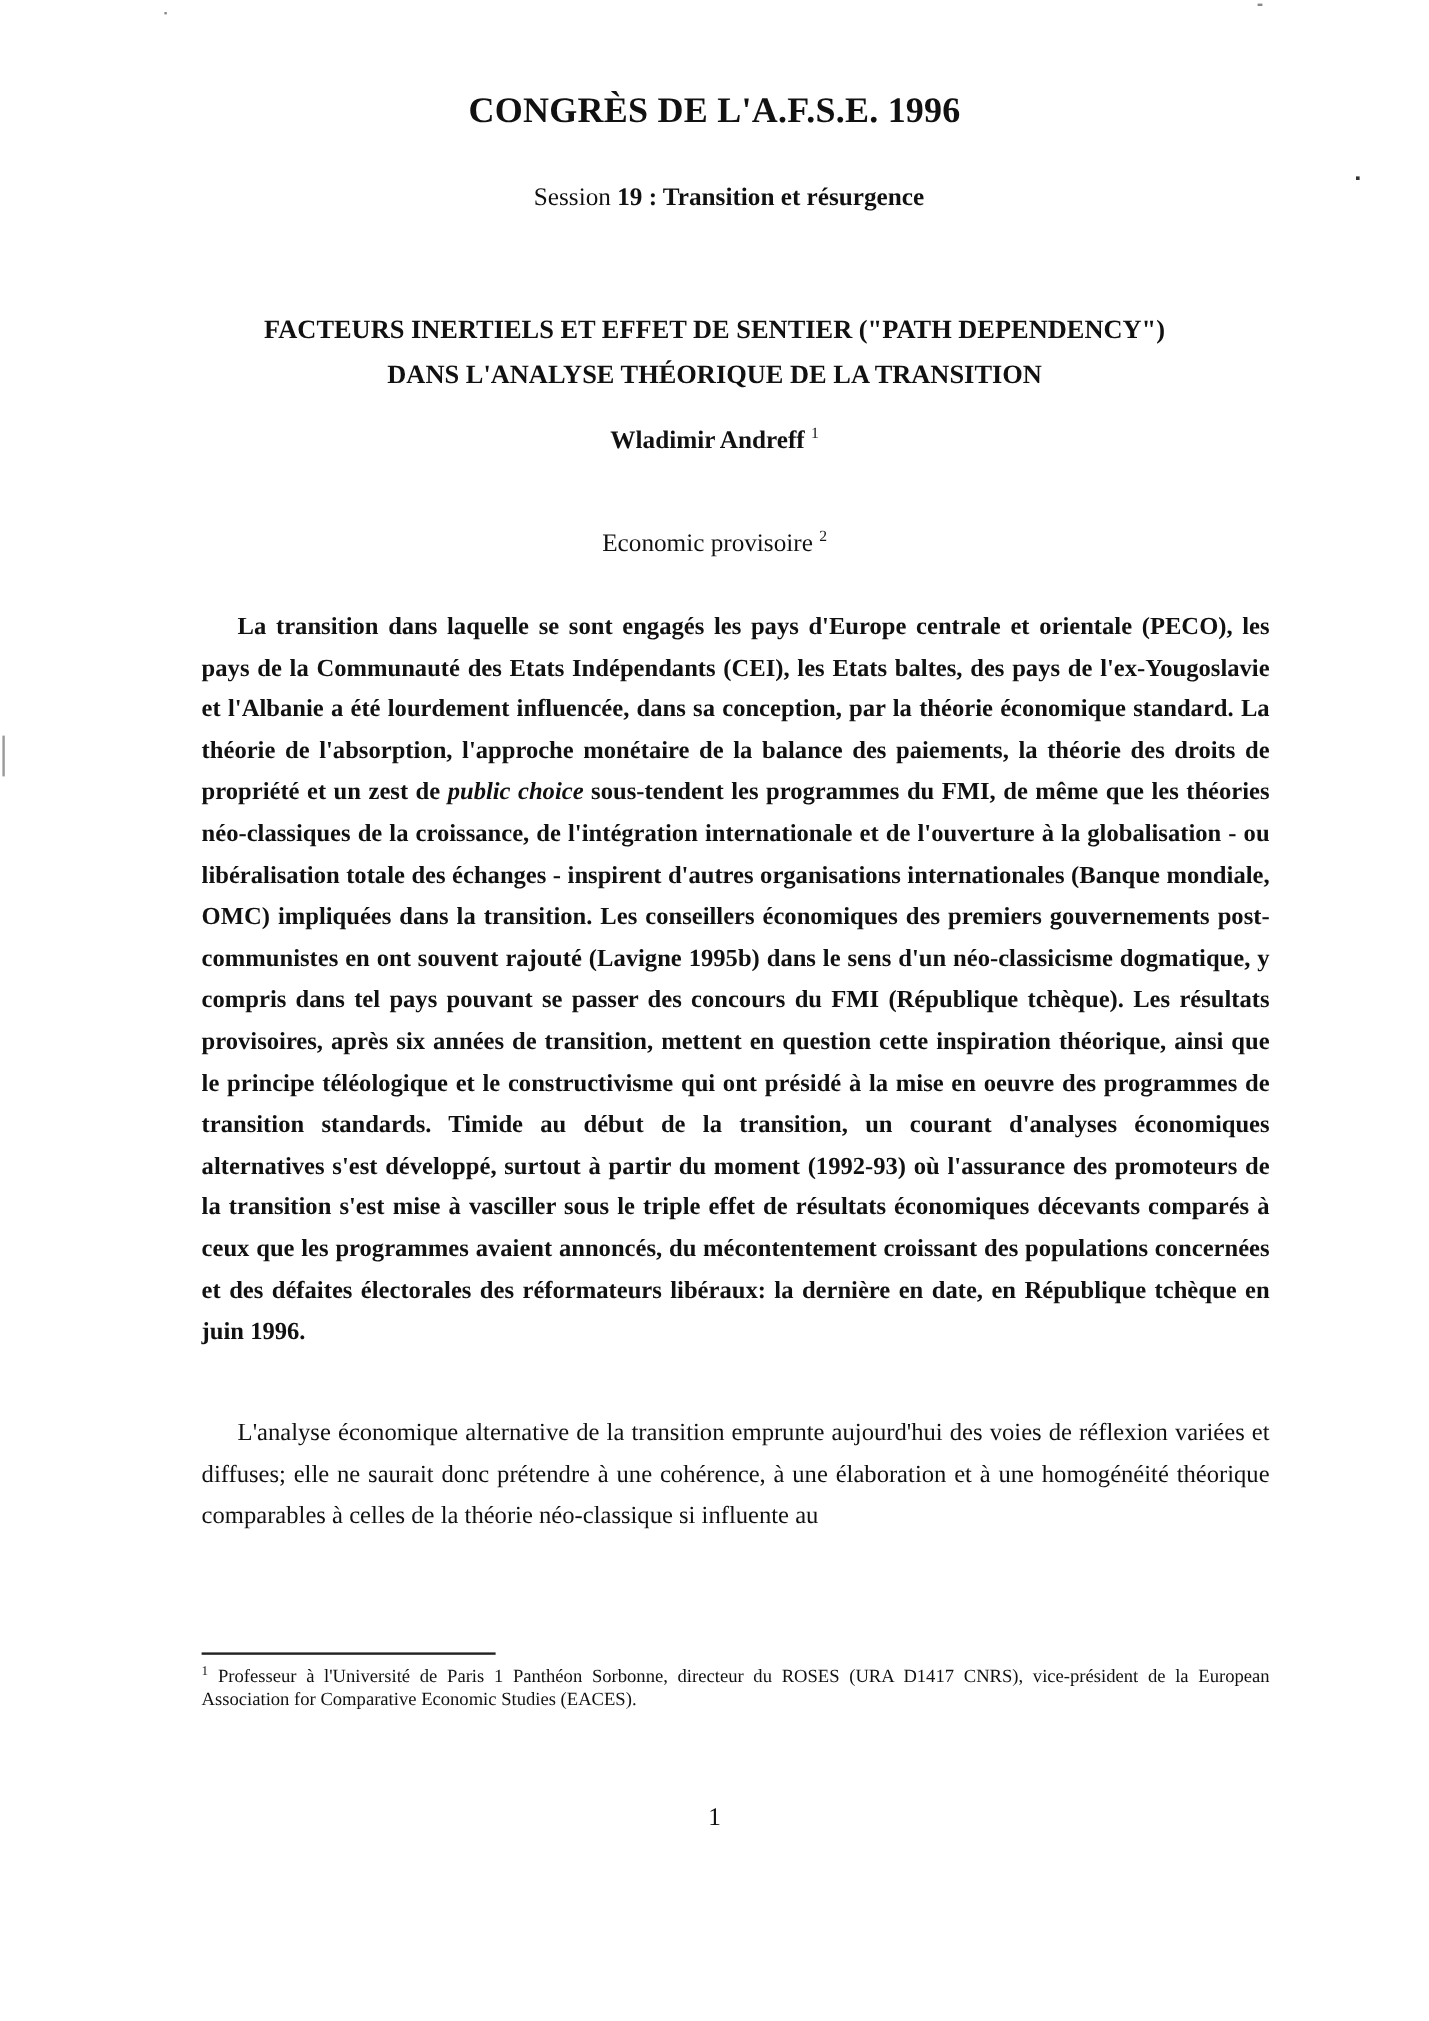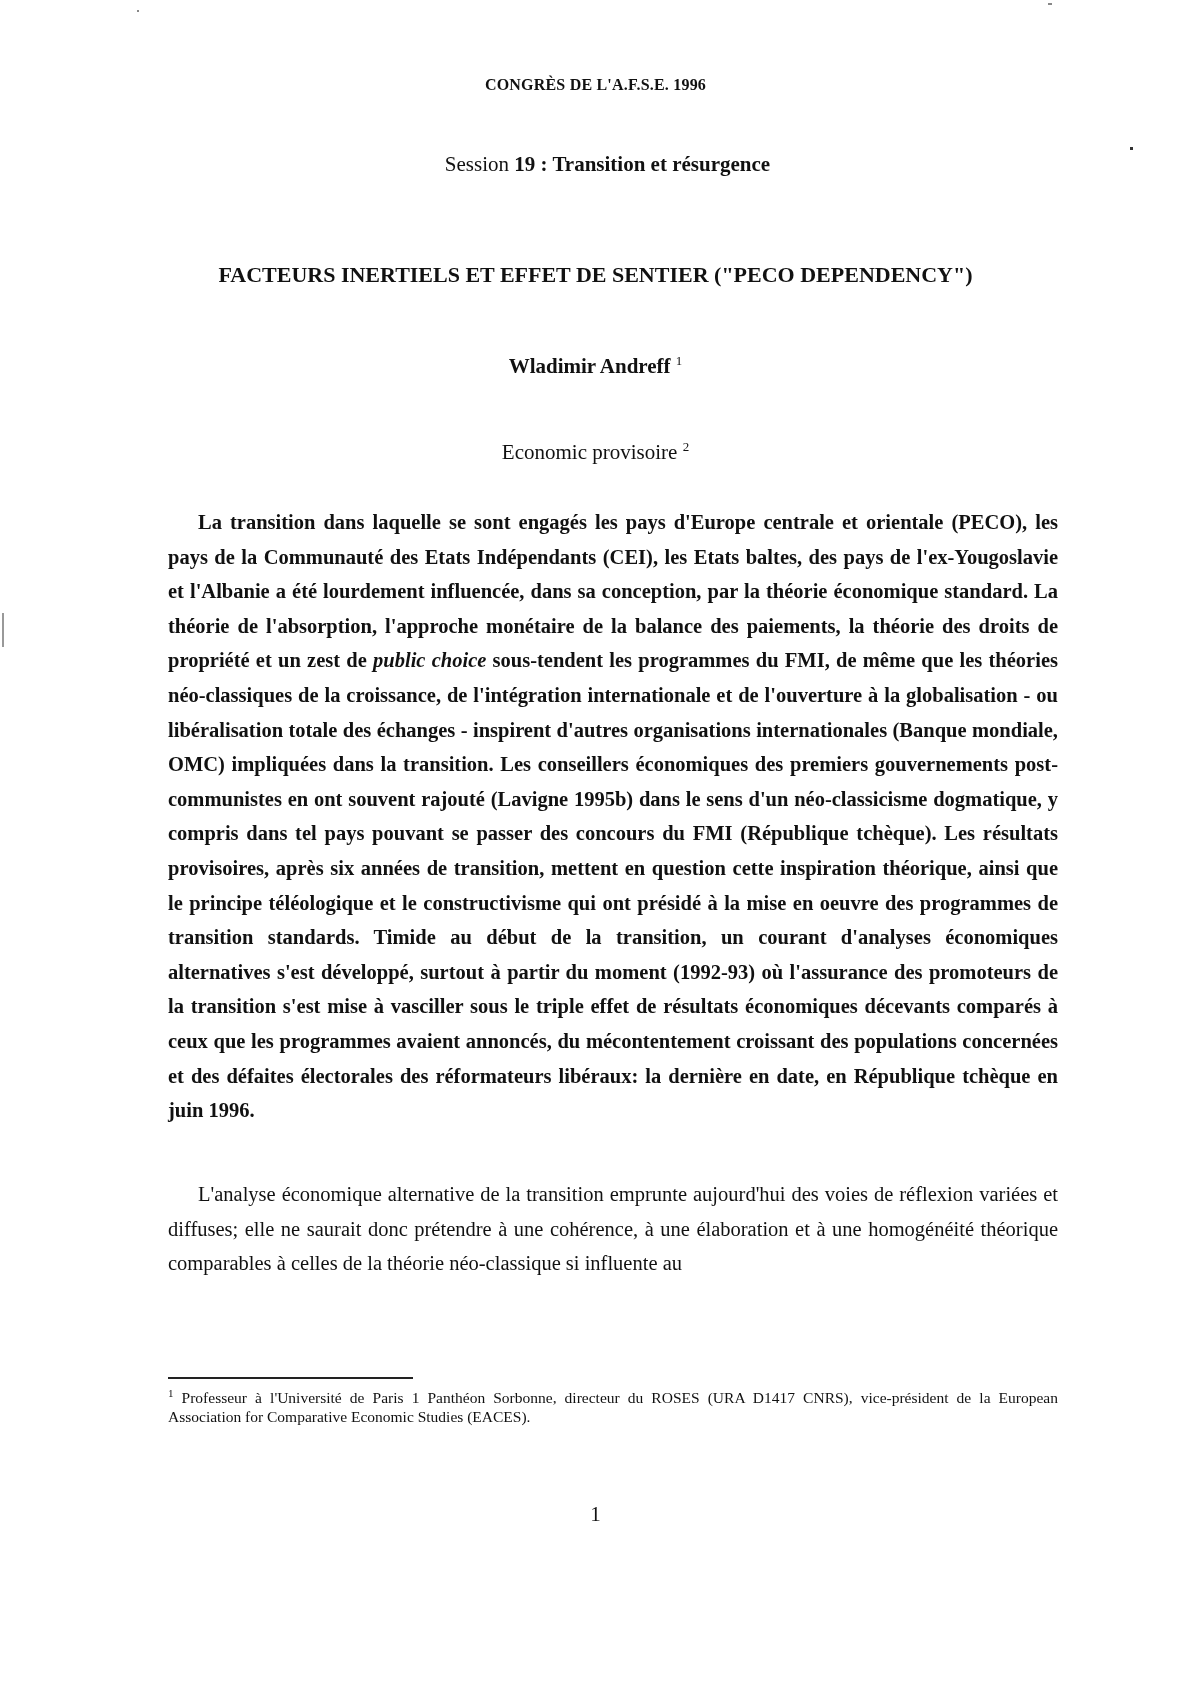--- a/index.html
+++ b/index.html
@@ -2,21 +2,21 @@
 <html><head>
 <meta charset="utf-8">
 <style>
   html, body { margin: 0; padding: 0; background: #ffffff; }
   body {
     width: 1191px; height: 1684px; position: relative; overflow: hidden;
     font-family: "Liberation Serif", "DejaVu Serif", serif; color: #111;
   }
   .page { position: absolute; left: 0; top: 0; width: 1191px; height: 1684px; }
   .center { position: absolute; left: 0; width: 1191px; text-align: center; }
-  .conf { top: 76px; font-size: 16px; font-weight: bold; letter-spacing: 0.2px; }
+  .conf { top: 76px; font-size: 30px; font-weight: bold; letter-spacing: 0.2px; }
   .session { top: 152px; font-size: 21px; padding-left: 12px; }
   .session b { font-weight: bold; }
   .title { top: 256px; font-size: 22px; font-weight: bold; line-height: 37px; }
   .author { top: 354px; font-size: 21px; font-weight: bold; }
   .version { top: 440px; font-size: 21px; }
   sup { font-size: 13px; vertical-align: super; line-height: 0; font-weight: normal; }
   .para {
     position: absolute; left: 168px; width: 890px;
     font-size: 20.5px; line-height: 34.6px; text-align: justify;
   }
@@ -44,21 +44,22 @@
   <div class="margin-mark"></div>
 
   <div class="center conf">CONGRÈS DE L'A.F.S.E. 1996</div>
 
   <div class="center session">
     <span>Session</span>
     <b>19 : Transition et résurgence</b>
   </div>
 
   <div class="center title">
-    <div>FACTEURS INERTIELS ET EFFET DE SENTIER ("PECO DEPENDENCY")</div>
+    <div>FACTEURS INERTIELS ET EFFET DE SENTIER ("PATH DEPENDENCY")</div>
+    <div>DANS L'ANALYSE THÉORIQUE DE LA TRANSITION</div>
   </div>
 
   <div class="center author">
     <span>Wladimir Andreff</span>
     <sup>1</sup>
   </div>
 
   <div class="center version">
     <span>Economic provisoire</span>
     <sup>2</sup>

